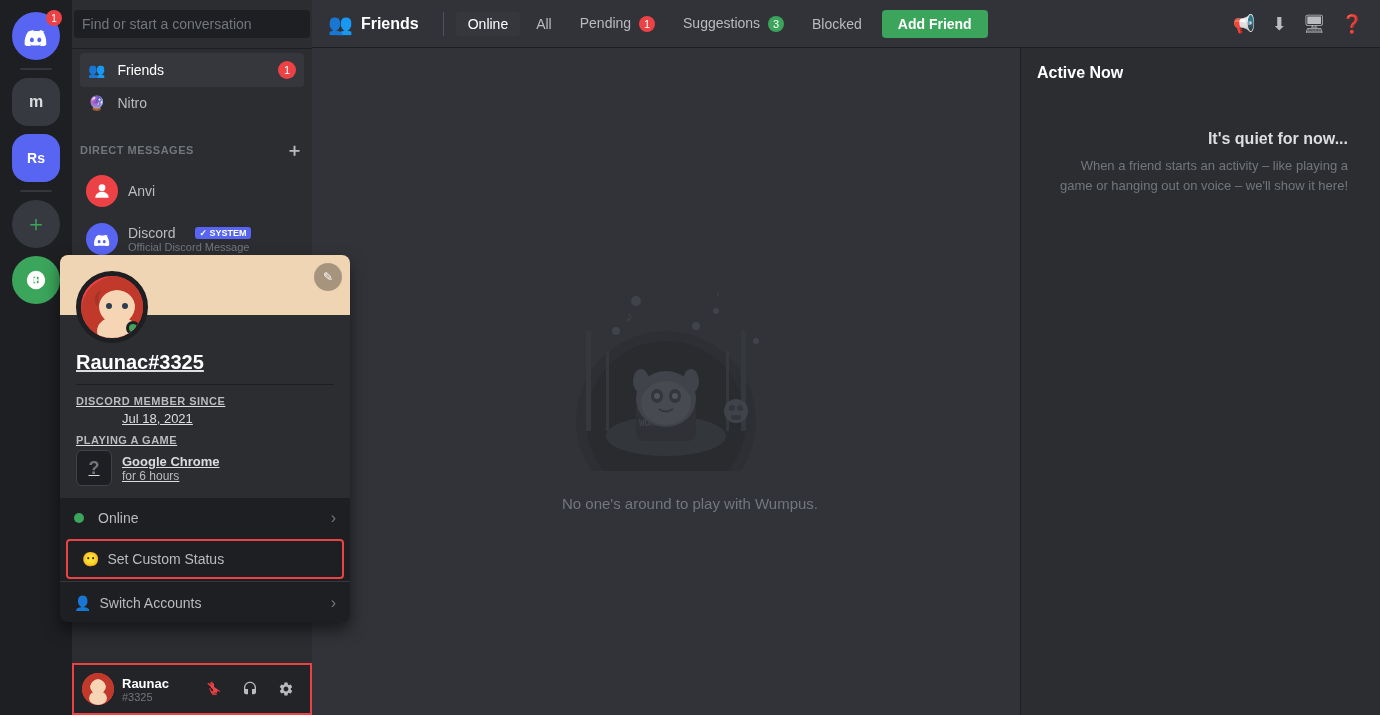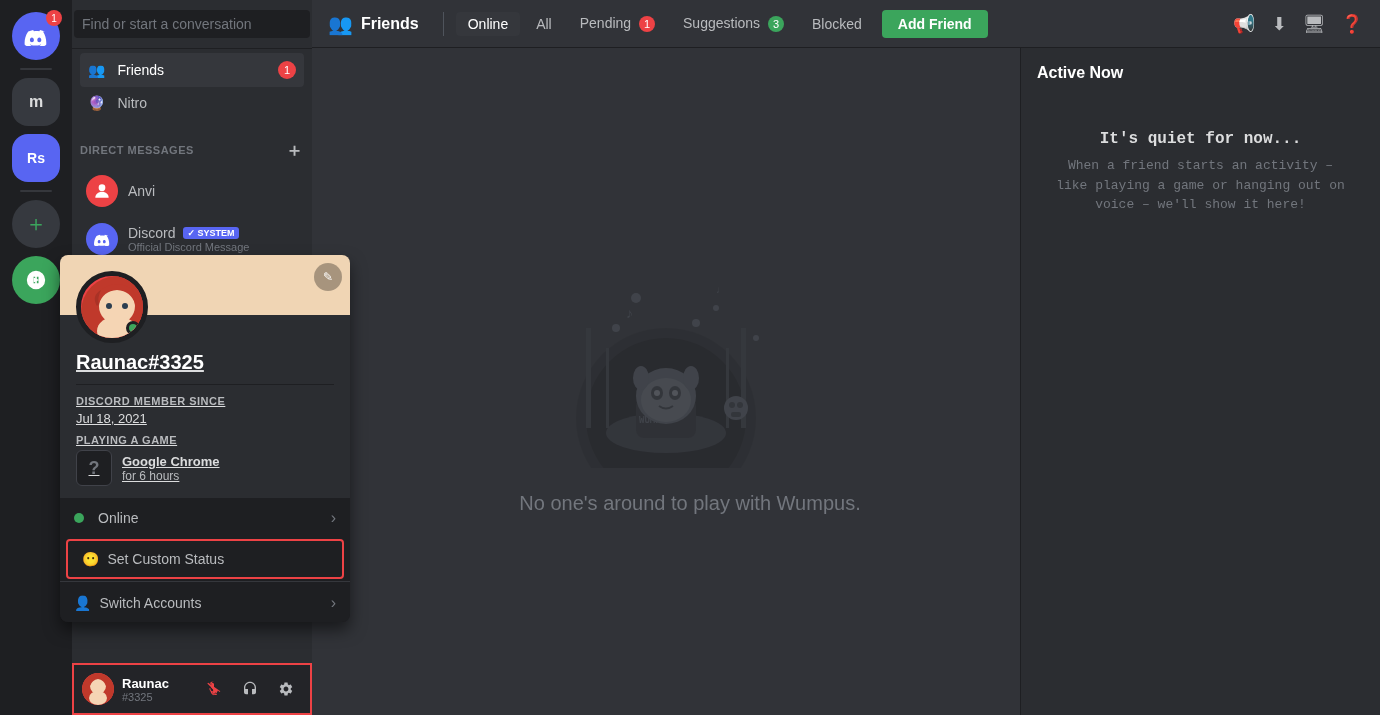--- a/index.html
+++ b/index.html
@@ -177,21 +177,21 @@
     .dm-avatar.discord-avatar { background: #5865f2; }
     .dm-name { font-size: 14px; font-weight: 500; }
     .dm-sub { font-size: 11px; color: #72767d; }
     .system-badge {
       background: #5865f2;
       color: white;
       font-size: 9px;
       font-weight: 700;
       padding: 1px 4px;
       border-radius: 3px;
-      margin-left: 8px;
+      margin-left: 20px;
     }
 
     
     .user-popup {
       position: absolute;
       left: 60px;
       top: 255px;
       width: 290px;
       background: #1e1f22;
       border-radius: 8px;
@@ -263,20 +263,21 @@
       font-weight: 700;
       color: #b9bbbe;
       text-transform: uppercase;
       letter-spacing: 0.5px;
       margin-bottom: 4px;
     }
     .popup-section-value {
       font-size: 13px;
       color: #dcddde;
       margin-bottom: 8px;
+      margin-left: 46px;
     }
     .popup-game-row {
       display: flex;
       align-items: center;
       gap: 10px;
       margin-bottom: 4px;
     }
     .game-icon {
       width: 36px;
       height: 36px;
@@ -450,42 +451,41 @@
       justify-content: center;
       padding: 40px;
     }
     .wumpus-illustration {
       width: 380px;
       height: 220px;
       margin-bottom: 24px;
       position: relative;
     }
     .friends-empty-text {
-      font-size: 20px;
+      font-size: 15px;
       color: #72767d;
       margin-left: 48px;
     }
 
     
     .active-now-panel {
       width: 360px;
       background: #2b2d31;
       border-left: 1px solid #1e1f22;
       padding: 16px;
     }
     .active-now-title {
       font-size: 16px;
       font-weight: 700;
       color: white;
       margin-bottom: 24px;
     }
     .active-now-empty {
-      text-align: center;
+      text-align: right;
       padding: 24px 16px;
-      font-family: Liberation Mono, monospace;
     }
     .active-now-empty-title {
       font-size: 16px;
       font-weight: 600;
       color: #dcddde;
       margin-bottom: 8px;
     }
     .active-now-empty-sub {
       font-size: 13px;
       color: #72767d;

